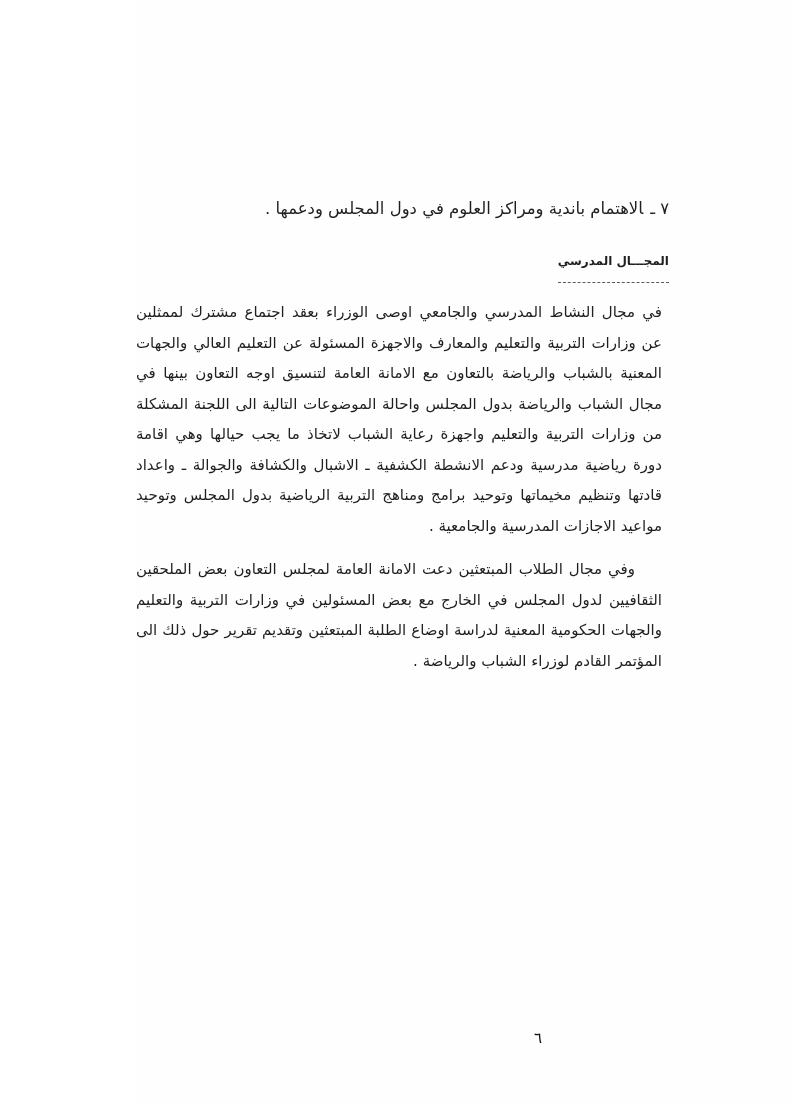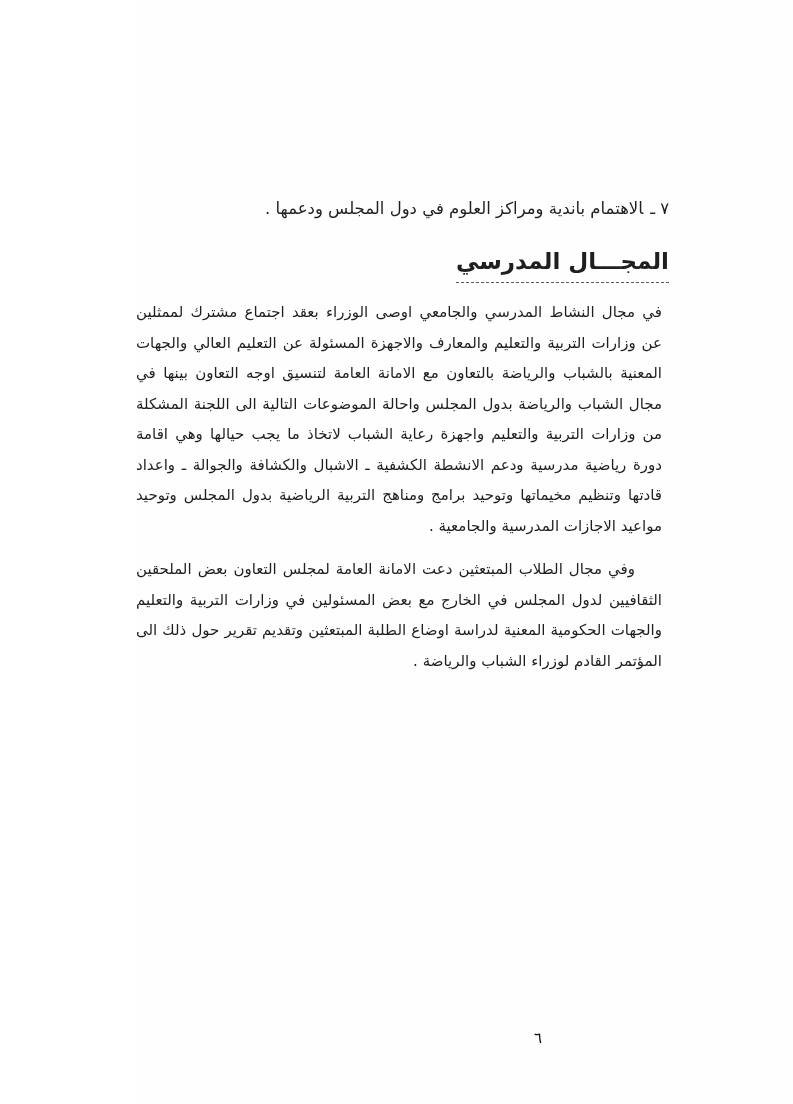--- a/index.html
+++ b/index.html
@@ -43,21 +43,21 @@
     display: inline;
     padding: 0 5px 0 7px;
     color: #2a2a2a;
   }
   .section-heading-wrap {
     margin-top: 22px;
     margin-bottom: 0;
   }
   .section-heading {
     display: inline-block;
-    font-size: 23px;
+    font-size: 12px;
     font-weight: bold;
     line-height: 28px;
     padding-bottom: 7px;
     border-bottom: 1.5px dashed #5a5a5a;
     margin: 0;
   }
   .paragraph {
     font-size: 15px;
     line-height: 30.5px;
     text-align: justify;

